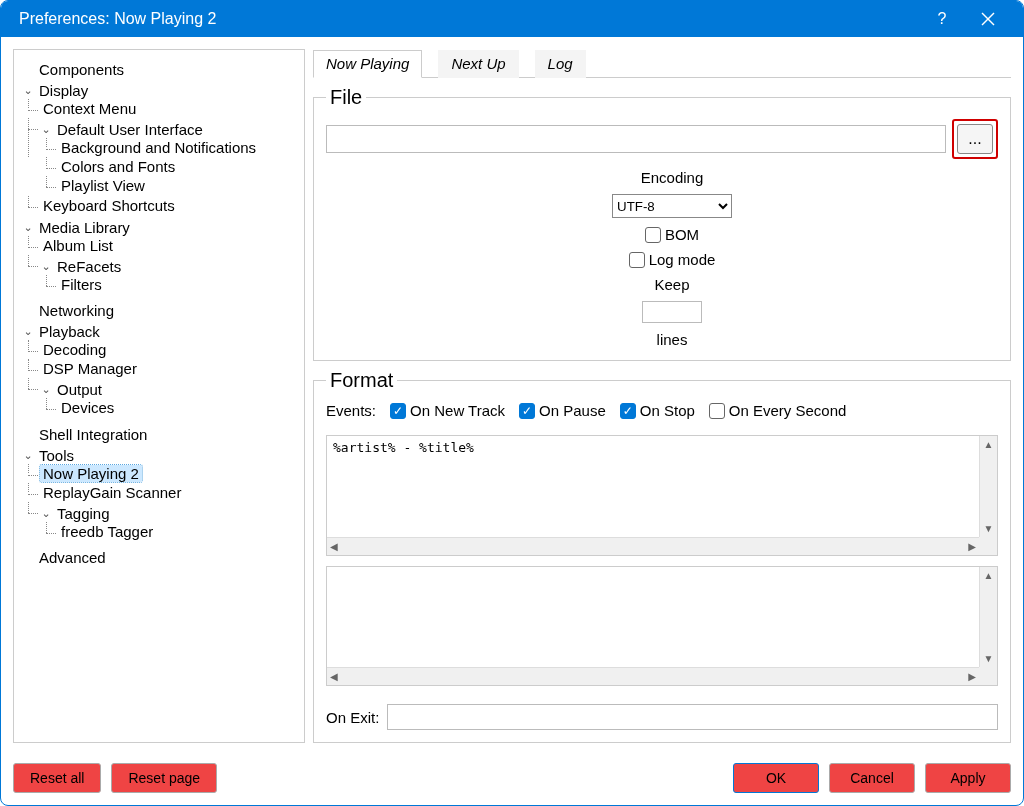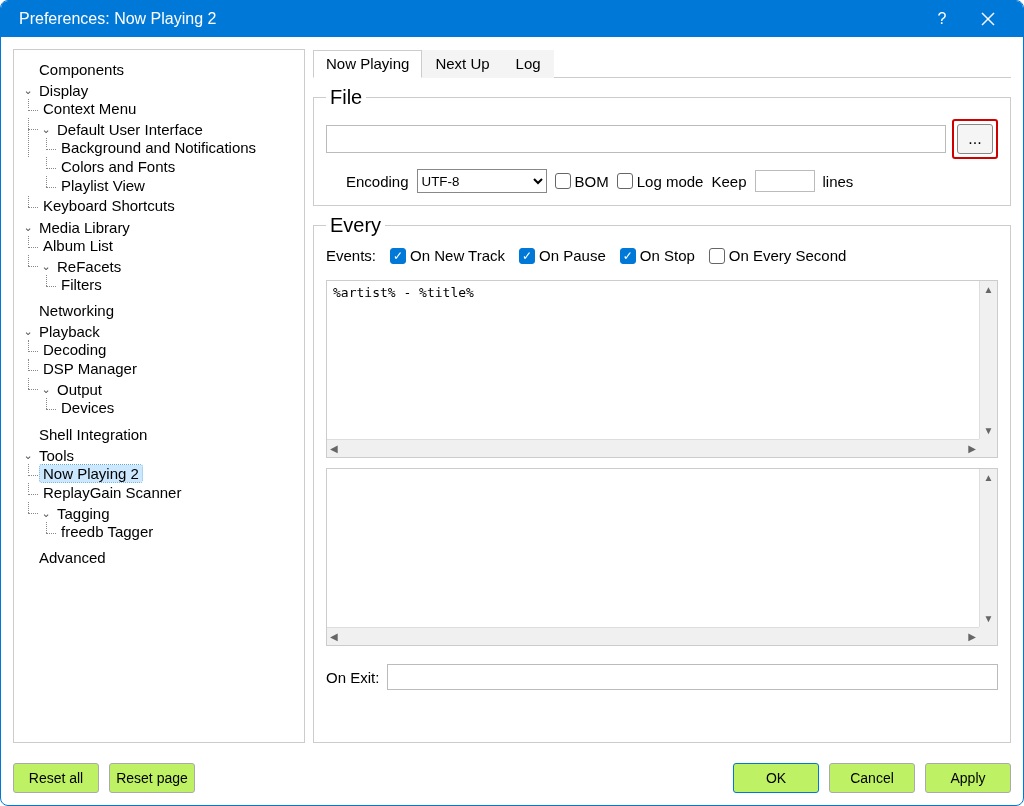--- a/index.html
+++ b/index.html
@@ -108,21 +108,22 @@
     font-size: 15px;
   }
   .tab {
     padding: 4px 12px 5px 12px;
     border: 1px solid transparent;
     border-bottom: none;
     cursor: pointer;
     position: relative;
     top: 1px;
     background: #f4f4f4;
-    margin-right: 0px;
+    margin-right: 16px;
+    font-style: italic;
   }
   .tab.active {
     background: #fff;
     border-color: #ccc;
     border-bottom: 1px solid #fff;
   }
   fieldset {
     border: 1px solid #ccc;
     margin: 0;
     padding: 10px 12px 12px 12px;
@@ -155,24 +156,25 @@
     border: 2px solid #d00000;
     padding: 3px;
     border-radius: 3px;
   }
   .enc-row {
     display: flex;
     align-items: center;
     gap: 8px;
     font-size: 15px;
     padding-left: 20px;
+    flex-direction: column;
   }
   .enc-row select {
     height: 24px;
-    width: 130px;
+    width: 120px;
     border: 1px solid #888;
     background: #fff;
   }
   .enc-row input[type="text"] {
     width: 60px;
     height: 22px;
     border: 1px solid #bbb;
     padding: 0 4px;
   }
   .chk {
@@ -269,23 +271,23 @@
   .button-bar {
     display: flex;
     padding: 8px 12px 12px 12px;
     gap: 10px;
   }
   .button-bar .spacer { flex: 1; }
   .btn {
     min-width: 86px;
     height: 30px;
     border: 1px solid #aaa;
-    background: #bef264;
+    background: #ef4444;
     border-radius: 3px;
-    padding: 0 4px;
+    padding: 0 16px;
     font-size: 14px;
     cursor: pointer;
   }
   .btn.primary {
     border: 1.5px solid #0078d7;
   }
   .format-fieldset {
     flex: 1;
     display: flex;
     flex-direction: column;
@@ -460,21 +462,21 @@
             <span class="chkbox"></span>
             <span>Log mode</span>
           </span>
           <span>Keep</span>
           <input type="text" value="" style="">
           <span>lines</span>
         </div>
       </fieldset>
 
       <fieldset class="format-fieldset">
-        <legend>Every</legend>
+        <legend>Format</legend>
         <div class="format-body">
           <div class="events-row">
             <span>Events:</span>
             <span class="chk">
                 <span class="chkbox checked">✓</span>
                 <span>On New Track</span>
               </span>
             <span class="chk">
                 <span class="chkbox checked">✓</span>
                 <span>On Pause</span>

